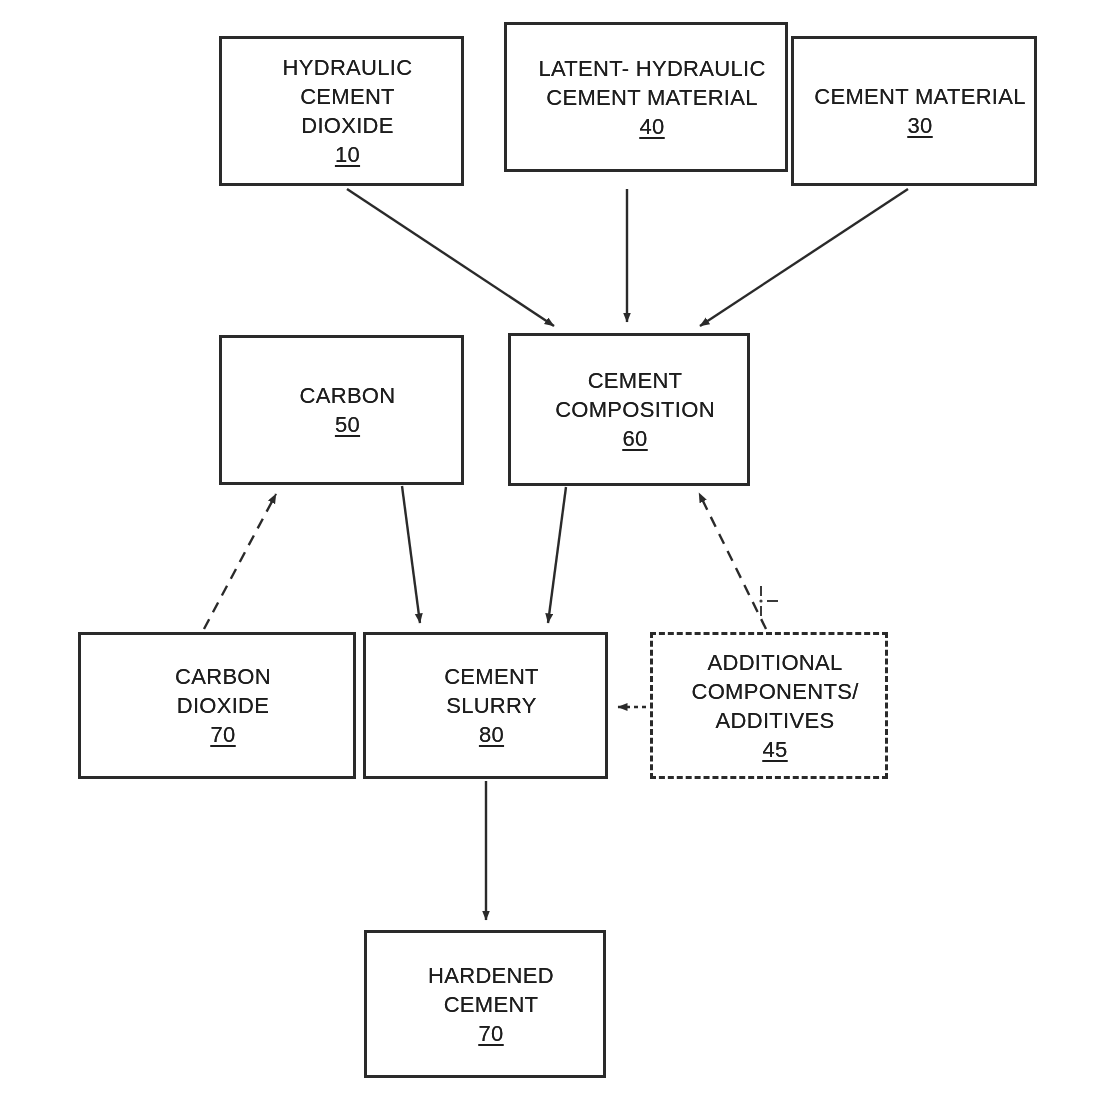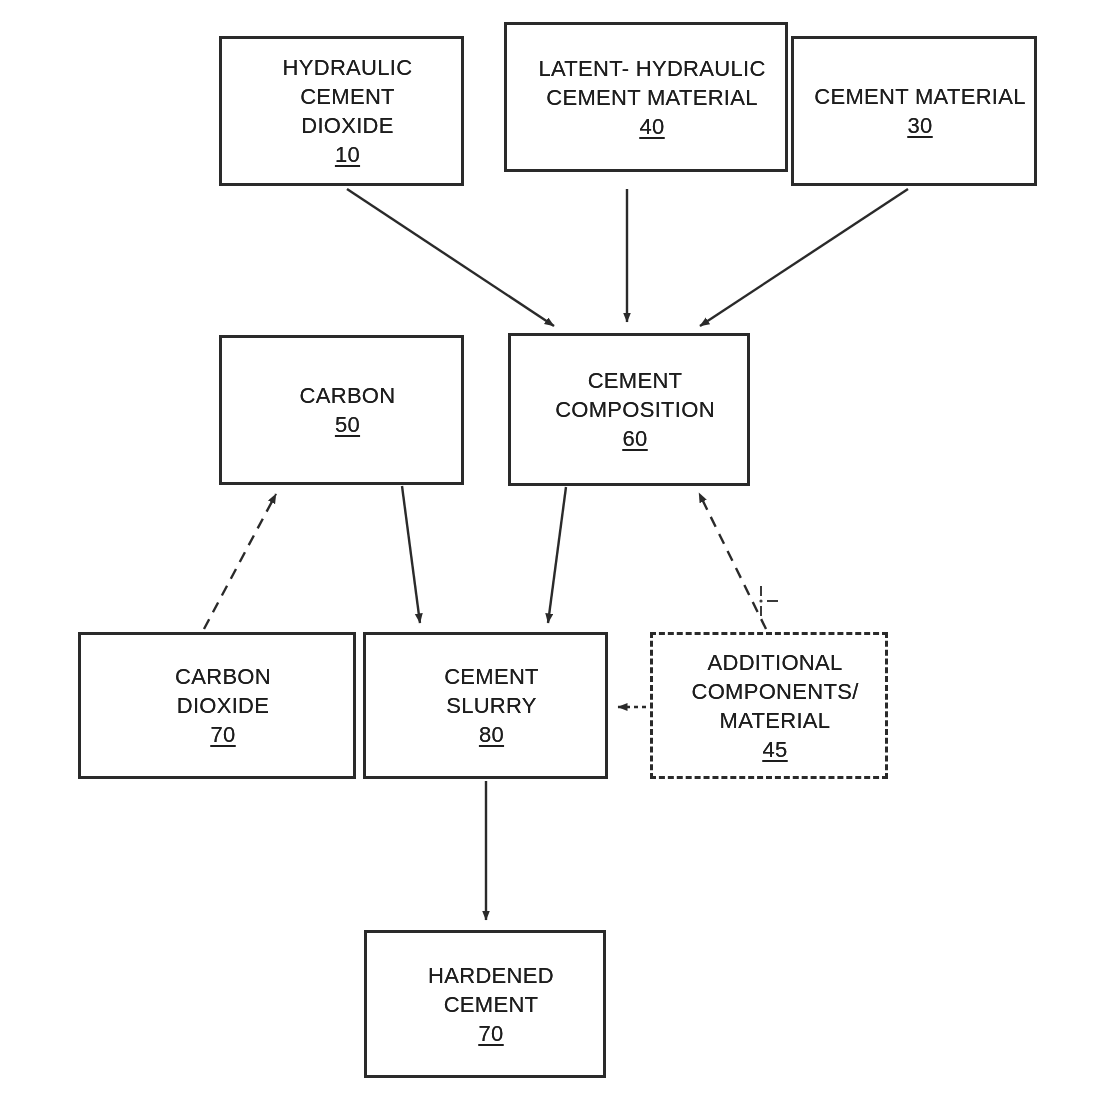--- a/index.html
+++ b/index.html
@@ -130,21 +130,21 @@
 
   <div class="box" style="left:363px; top:632px; width:245px; height:147px">
     <div class="line">CEMENT</div>
     <div class="line">SLURRY</div>
     <div class="ref">80</div>
   </div>
 
   <div class="box dashed" style="left:650px; top:632px; width:238px; height:147px">
     <div class="line">ADDITIONAL</div>
     <div class="line">COMPONENTS/</div>
-    <div class="line">MATERIAL</div>
+    <div class="line">ADDITIVES</div>
     <div class="ref">45</div>
   </div>
 
   <div class="box" style="left:364px; top:930px; width:242px; height:148px">
     <div class="line">HARDENED</div>
     <div class="line">CEMENT</div>
     <div class="ref">70</div>
   </div>
 
 </div>

